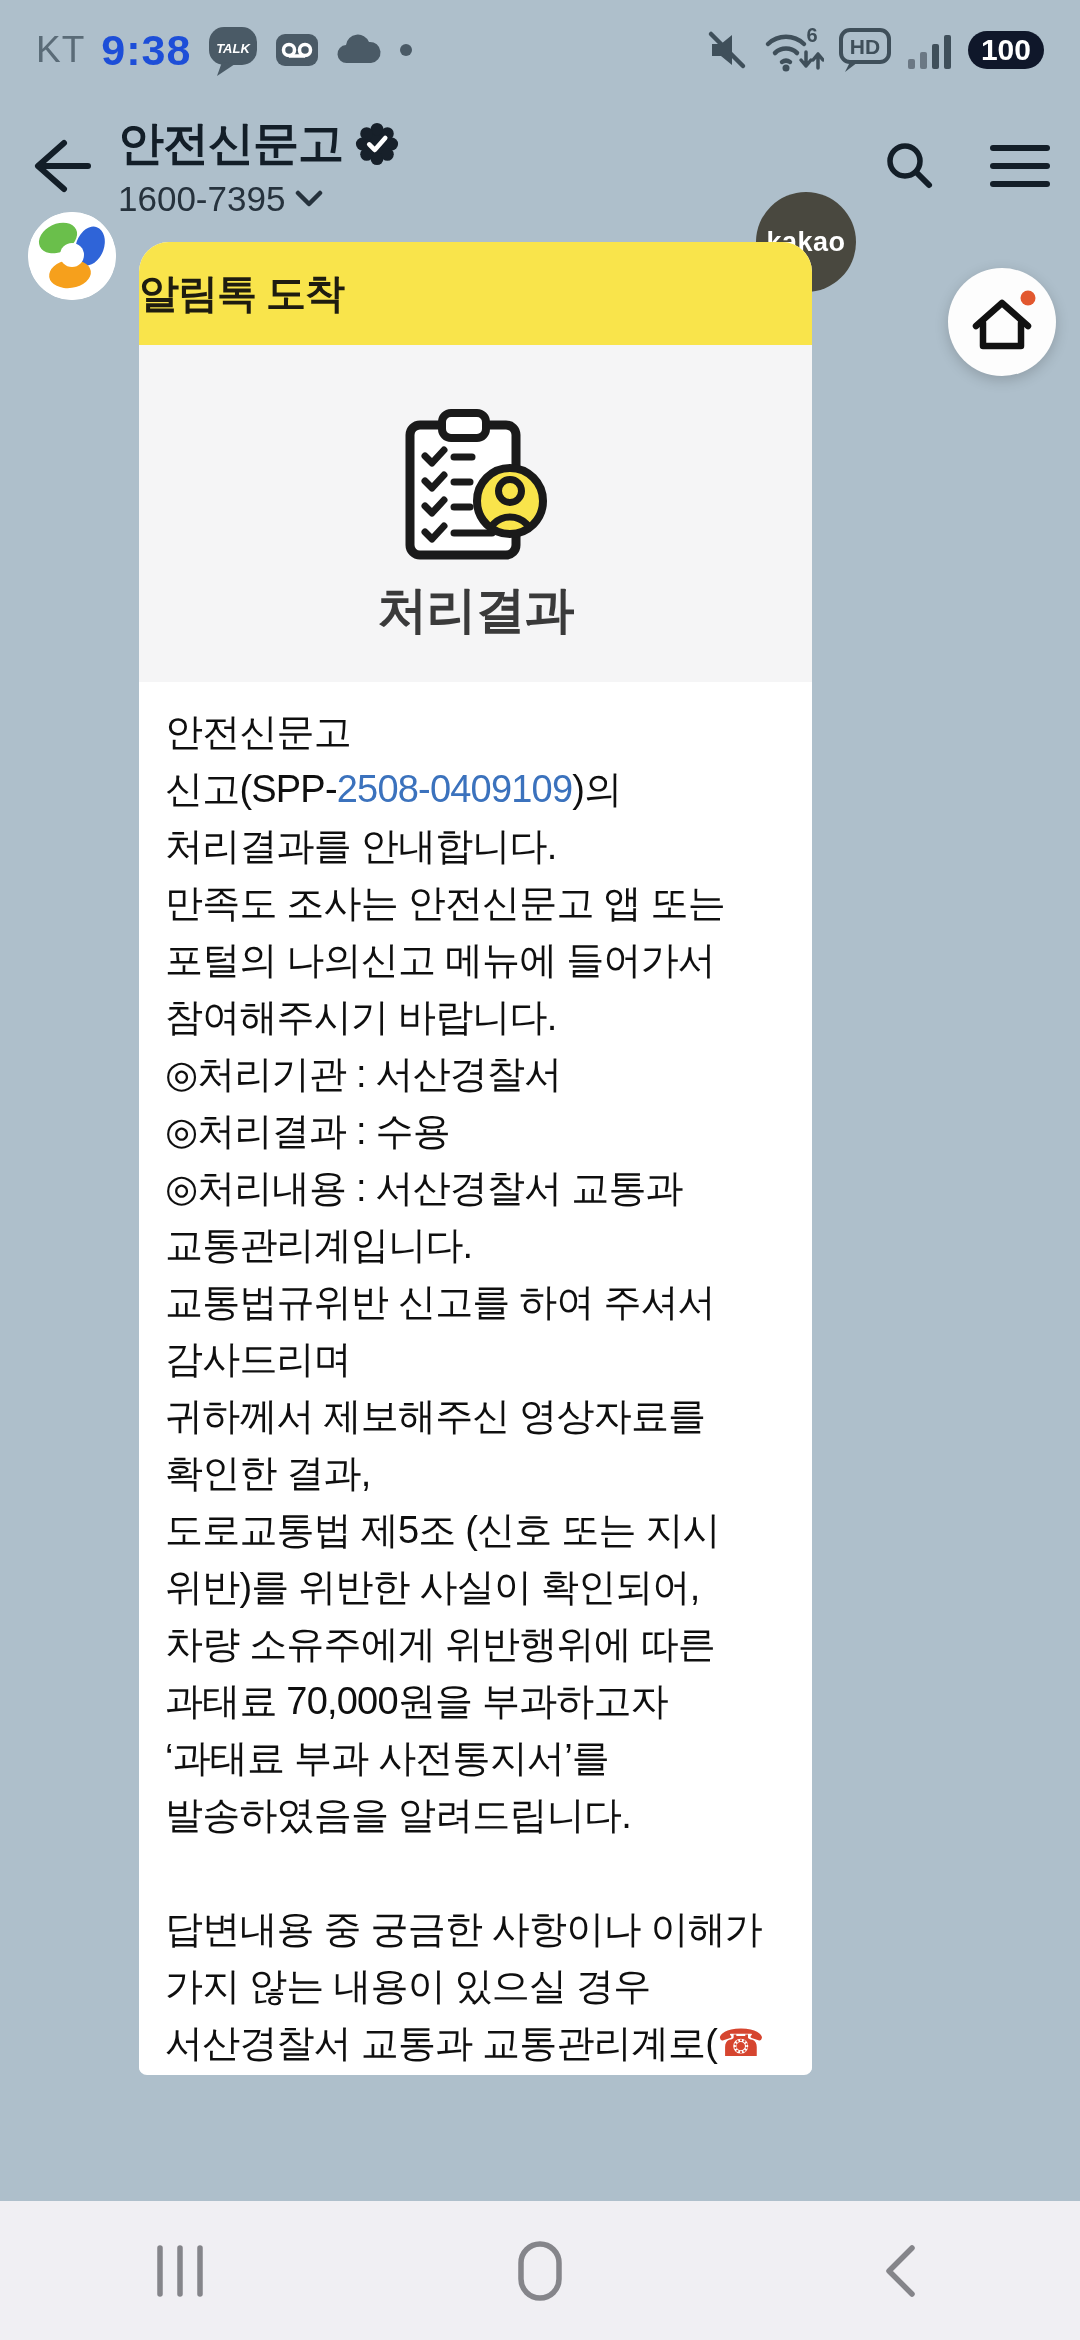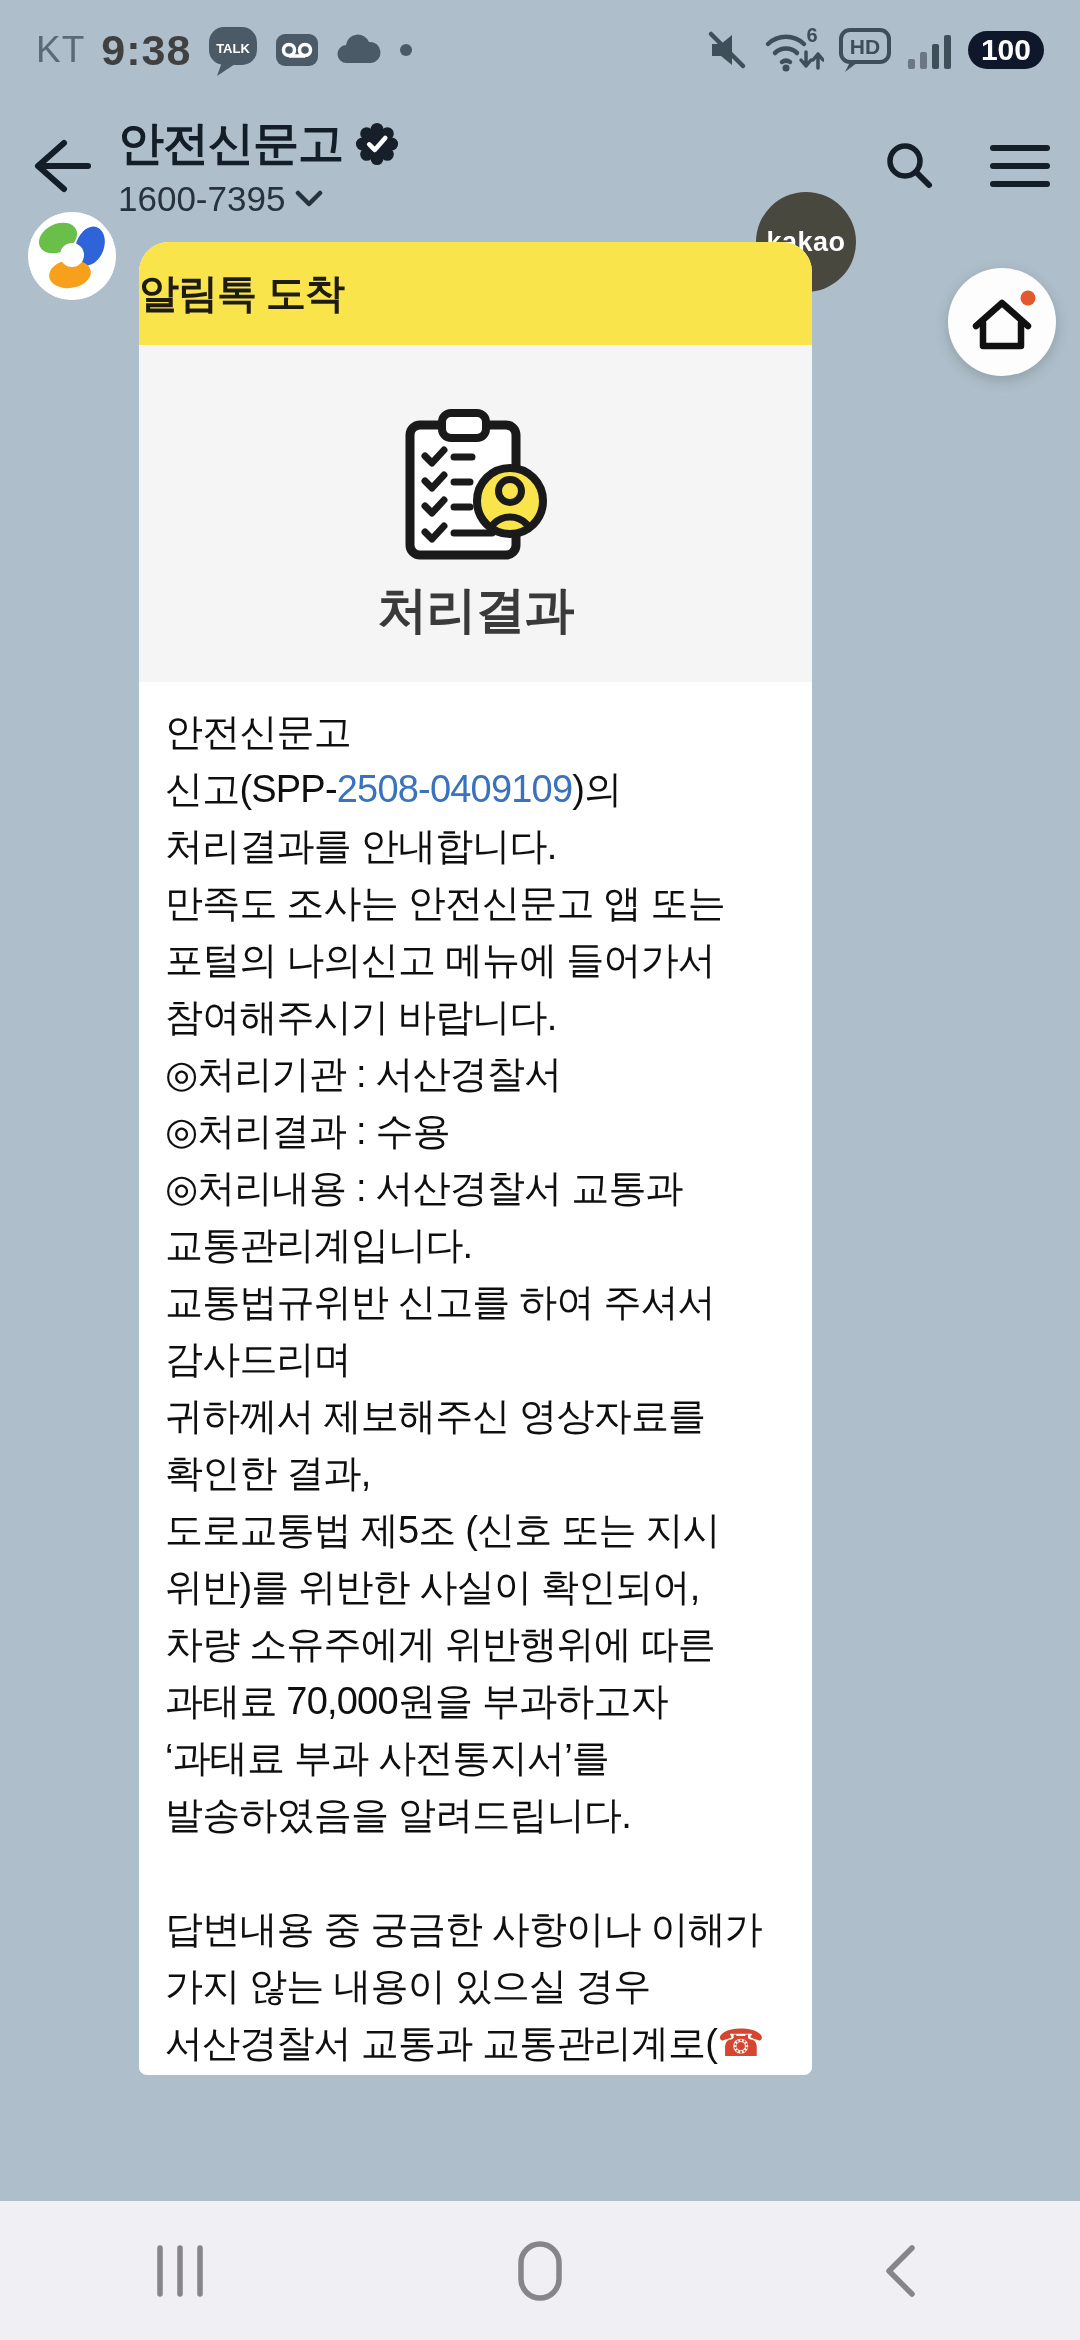--- a/index.html
+++ b/index.html
@@ -10,21 +10,21 @@
     -webkit-font-smoothing:antialiased;
   }
   
   .statusbar{position:absolute;top:0;left:0;right:0;height:100px;
     display:flex;align-items:center;justify-content:space-between;padding:0 36px;box-sizing:border-box;}
   .sb-left,.sb-right{display:flex;align-items:center;}
   .sb-left{gap:16px;}
   .sb-right{gap:14px;}
   .sb-carrier{font-size:37px;color:#58payout;}
   .sb-carrier{font-size:37px;color:#5a6b77;font-weight:500;letter-spacing:1px;}
-  .sb-time{font-size:43px;font-weight:700;color:#404040;letter-spacing:1px;}
+  .sb-time{font-size:43px;font-weight:700;color:#1d4ed8;letter-spacing:1px;}
   .battery-pill{background:#0f172a;color:#fff;font-size:30px;font-weight:700;
     border-radius:24px;padding:4px 13px;line-height:1;}
   
   .header{position:absolute;top:100px;left:0;right:0;height:132px;
     display:flex;align-items:center;padding:0 30px;box-sizing:border-box;}
   .back-btn{width:70px;height:70px;display:flex;align-items:center;margin-right:18px;flex:0 0 auto;}
   .title-col{display:flex;flex-direction:column;gap:4px;}
   .title-row{display:flex;align-items:center;gap:12px;}
   .chat-title{font-size:46px;font-weight:700;color:#131e28;letter-spacing:-1px;}
   .subtitle-row{display:flex;align-items:center;gap:10px;}
@@ -66,21 +66,21 @@
 </style>
 </head>
 <body>
 
 <div class="screen">
 
   <div class="statusbar">
     <div class="sb-left">
       <span class="sb-carrier">KT</span>
       <span class="sb-time">9:38</span>
-      <span style="display:flex;">
+      <span style="display:flex;font-style:italic;">
         <svg width="52" height="52" viewBox="0 0 52 52">
           <rect x="2" y="3" width="48" height="38" rx="15" fill="#4a5a66"></rect>
           <path d="M15 38 L10 52 L28 40 Z" fill="#4a5a66"></path>
           <text x="26" y="29" font-size="13" font-weight="bold" fill="#ffffff" text-anchor="middle">TALK</text>
         </svg>
       </span>
       <span style="display:flex;">
         <svg width="44" height="38" viewBox="0 0 44 38">
           <rect x="1" y="3" width="42" height="32" rx="9" fill="#4a5a66"></rect>
           <circle cx="14" cy="19" r="5.5" fill="none" stroke="#fff" stroke-width="3.5"></circle>

